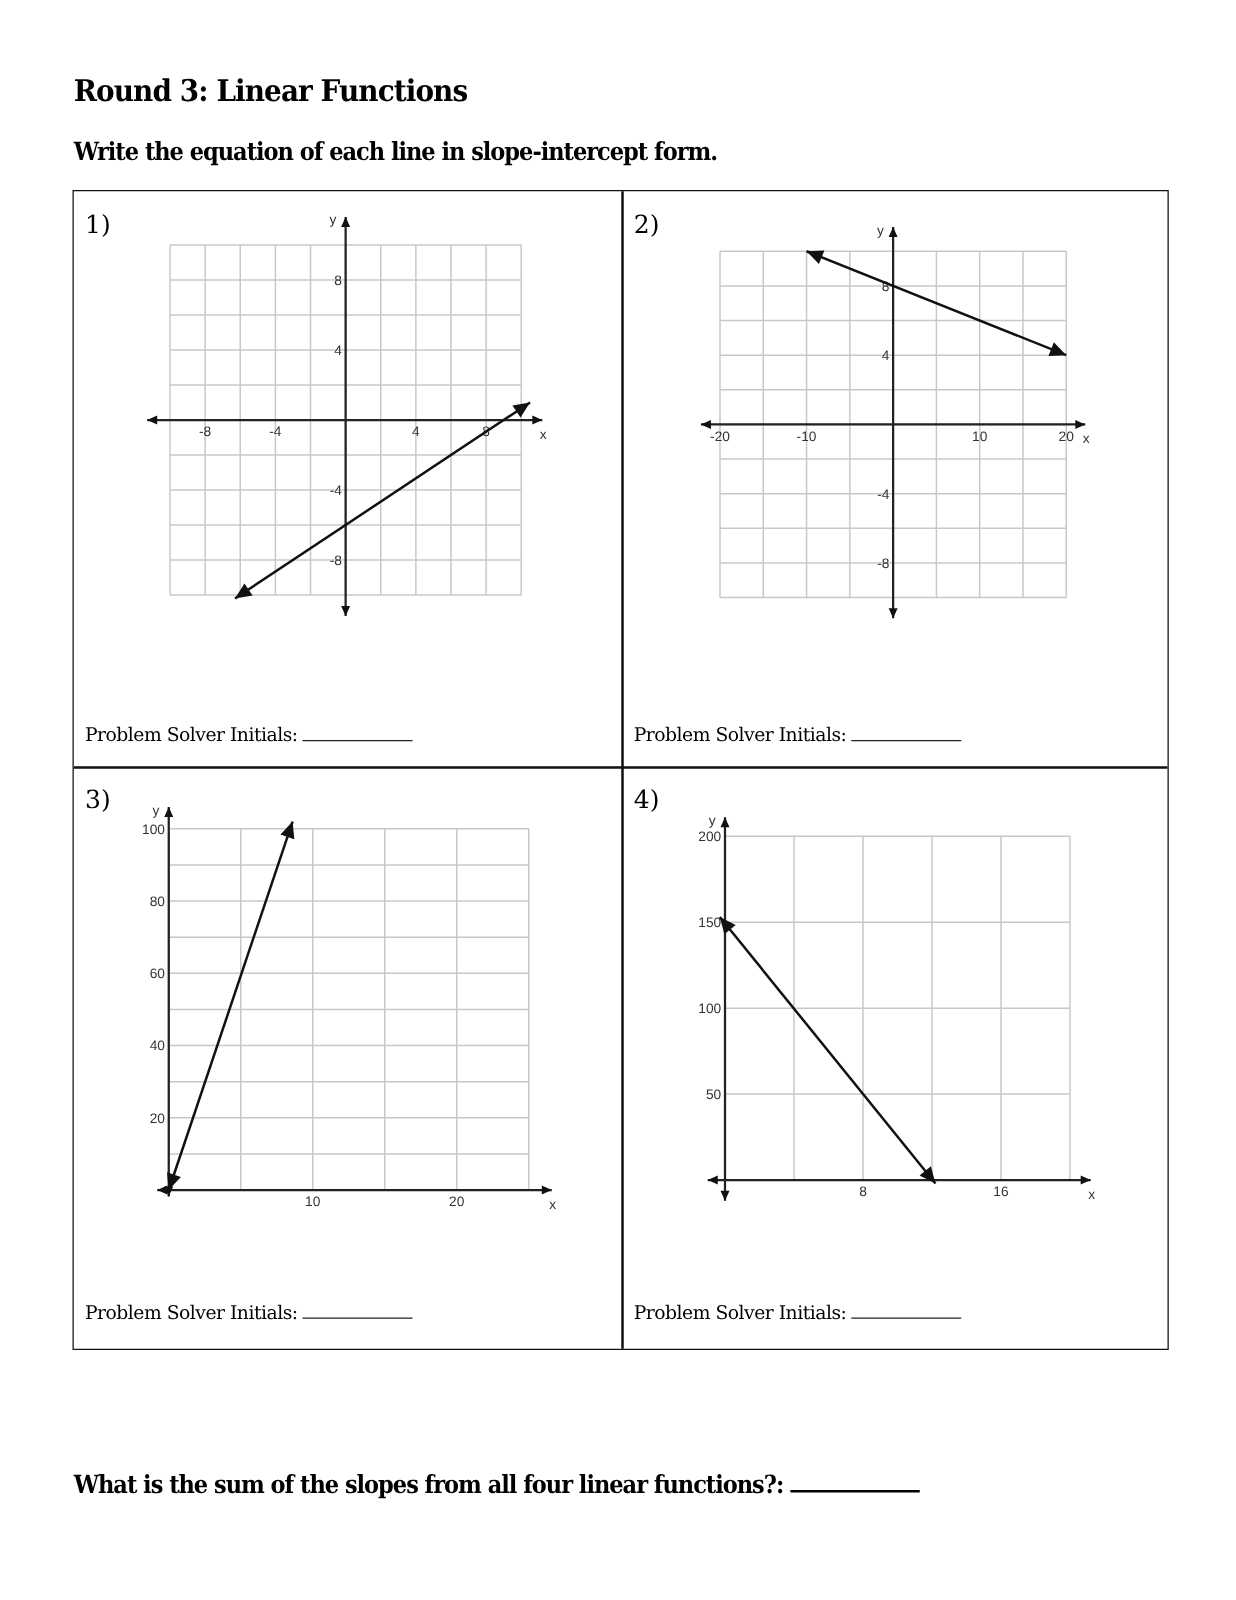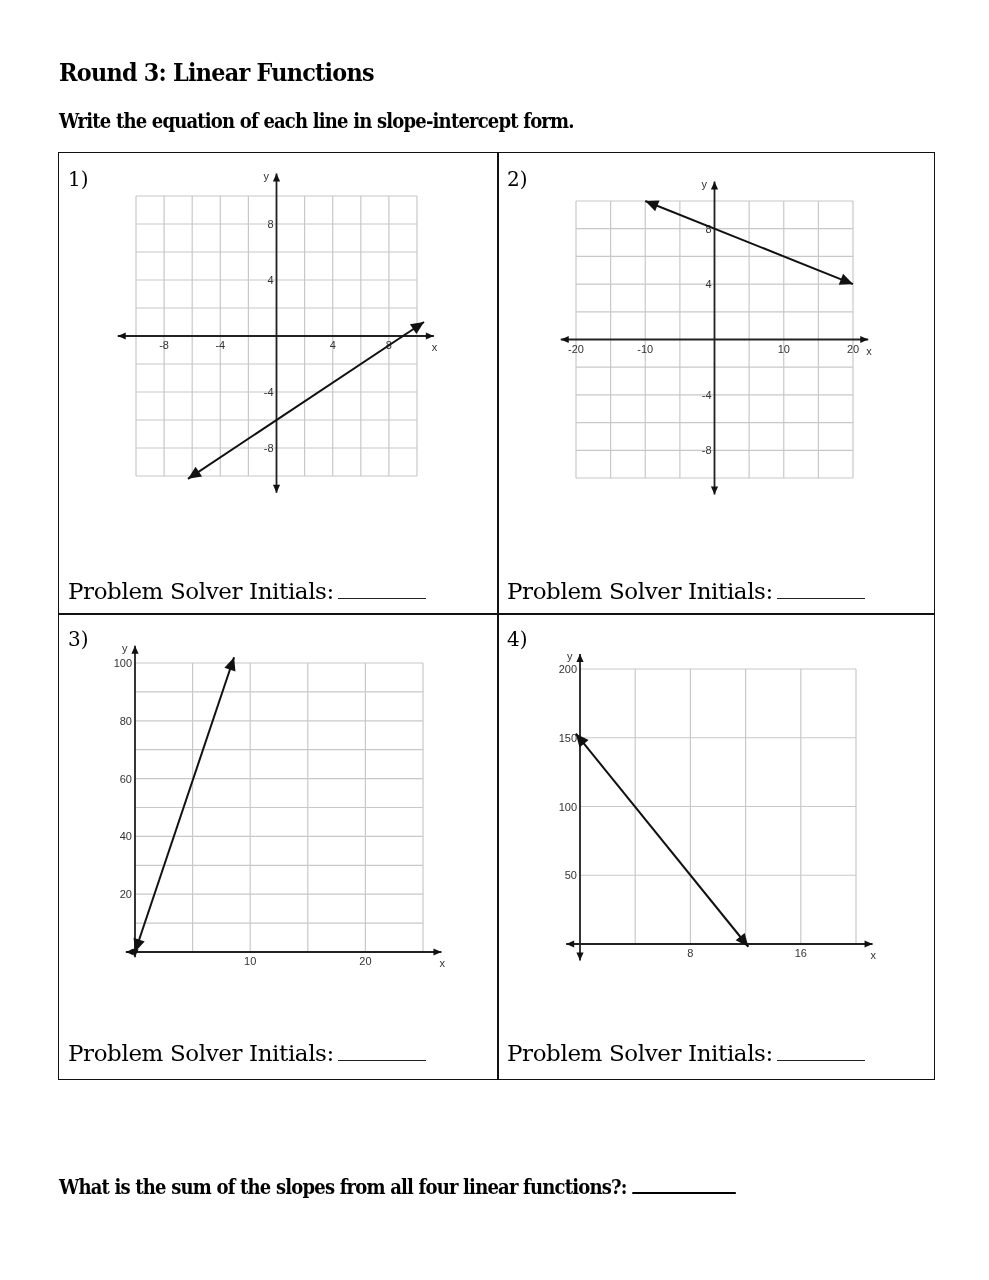--- a/index.html
+++ b/index.html
@@ -17,21 +17,21 @@
   .table {
     position: absolute; left: 58px; top: 152px; width: 877px; height: 928px;
     border: 1.5px solid #111; box-sizing: border-box;
   }
   .vdiv { position: absolute; left: 438px; top: 0; width: 1.5px; height: 100%; background: #111; }
   .hdiv { position: absolute; left: 0; top: 460px; width: 100%; height: 1.5px; background: #111; }
   .num {
     position: absolute; font-family: "DejaVu Serif", serif; font-size: 20px;
   }
   .initials {
-    position: absolute; font-family: "DejaVu Serif", serif; font-size: 23px;
+    position: absolute; font-family: "DejaVu Serif", serif; font-size: 15px;
     letter-spacing: -0.4px; white-space: nowrap;
   }
   .blank { display: inline-block; width: 88px; border-bottom: 1px solid #222; height: 14px; margin-left: 4px; vertical-align: baseline; }
   svg.graph { position: absolute; left: 0; top: 0; overflow: visible; }
   .final {
     position: absolute; left: 59px; top: 1175px;
     font-family: "DejaVu Serif", serif; font-weight: bold; font-size: 20px;
     letter-spacing: -0.9px; transform: scaleX(0.9); transform-origin: left top; white-space: nowrap;
   }
   .final .blank2 { display: inline-block; width: 115px; border-bottom: 2px solid #000; height: 16px; margin-left: 6px; }

